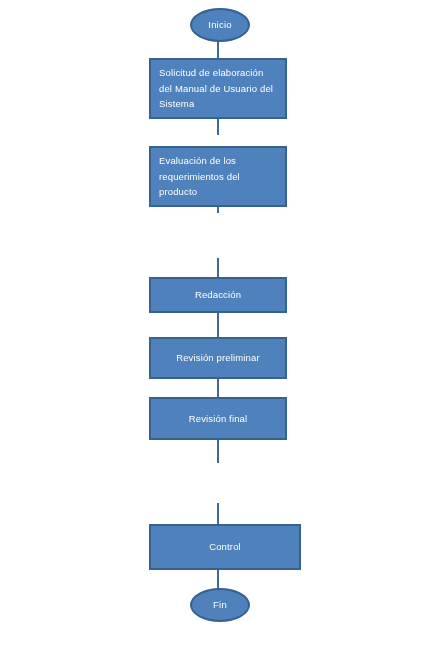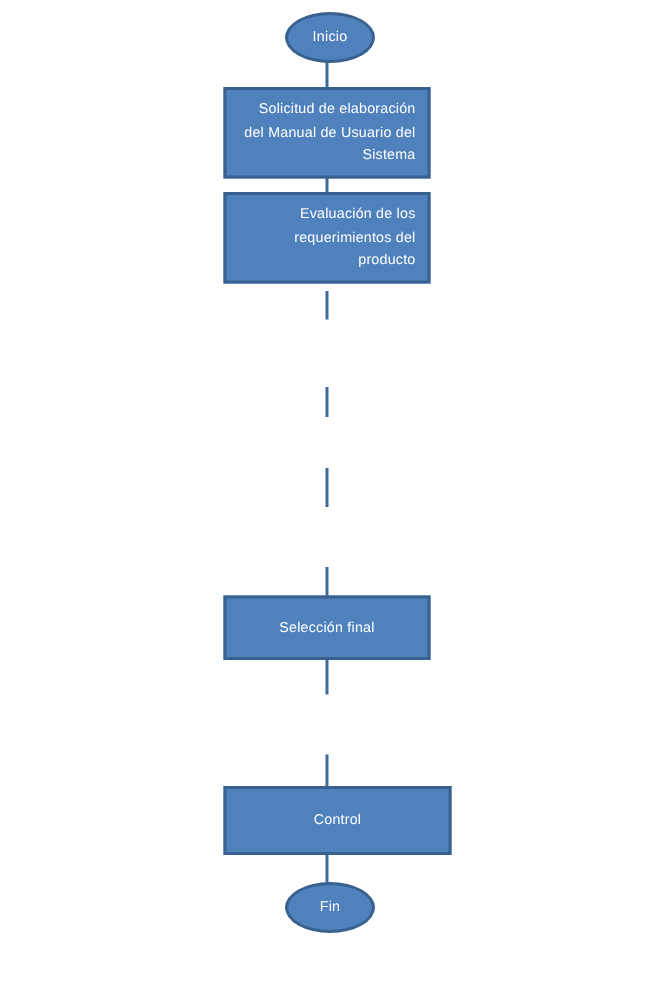--- a/index.html
+++ b/index.html
@@ -44,21 +44,21 @@
   .process{
     position:absolute;
     z-index:3;
     box-sizing:border-box;
     background:#4F81BD;
     border:2px solid #38618F;
     color:#ffffff;
     display:flex;
     align-items:center;
     justify-content:center;
-    text-align:right;
+    text-align:left;
     font-size:9.5px;
     line-height:1.62;
     letter-spacing:.15px;
     padding:2px 8px;
   }
   .process span, .terminator span{display:block;}
 </style>
 </head>
 <body>
 
@@ -75,29 +75,35 @@
   <div class="connector" style="top:569px; height:20px;"></div>
 
   <div class="terminator" style="left:190px; top:8px; width:60px; height:34px;">
     <span>Inicio</span>
   </div>
 
   <div class="process" style="left:149px; top:58px; width:138px; height:61px;">
     <span>Solicitud de elaboración del Manual de Usuario del Sistema</span>
   </div>
 
-  <div class="process" style="left:149px; top:128px; width:138px; height:61px;">
+  <div class="process" style="left:149px; top:146px; width:138px; height:61px;">
     <span>Evaluación de los requerimientos del producto</span>
   </div>
 
 
+  <div class="process" style="left:149px; top:277px; width:138px; height:36px;">
+    <span>Redacción</span>
+  </div>
 
+  <div class="process" style="left:149px; top:337px; width:138px; height:42px;">
+    <span>Revisión preliminar</span>
+  </div>
 
   <div class="process" style="left:149px; top:397px; width:138px; height:43px;">
-    <span>Selección final</span>
+    <span>Revisión final</span>
   </div>
 
 
   <div class="process" style="left:149px; top:524px; width:152px; height:46px;">
     <span>Control</span>
   </div>
 
   <div class="terminator" style="left:190px; top:588px; width:60px; height:34px;">
     <span>Fin</span>
   </div>

